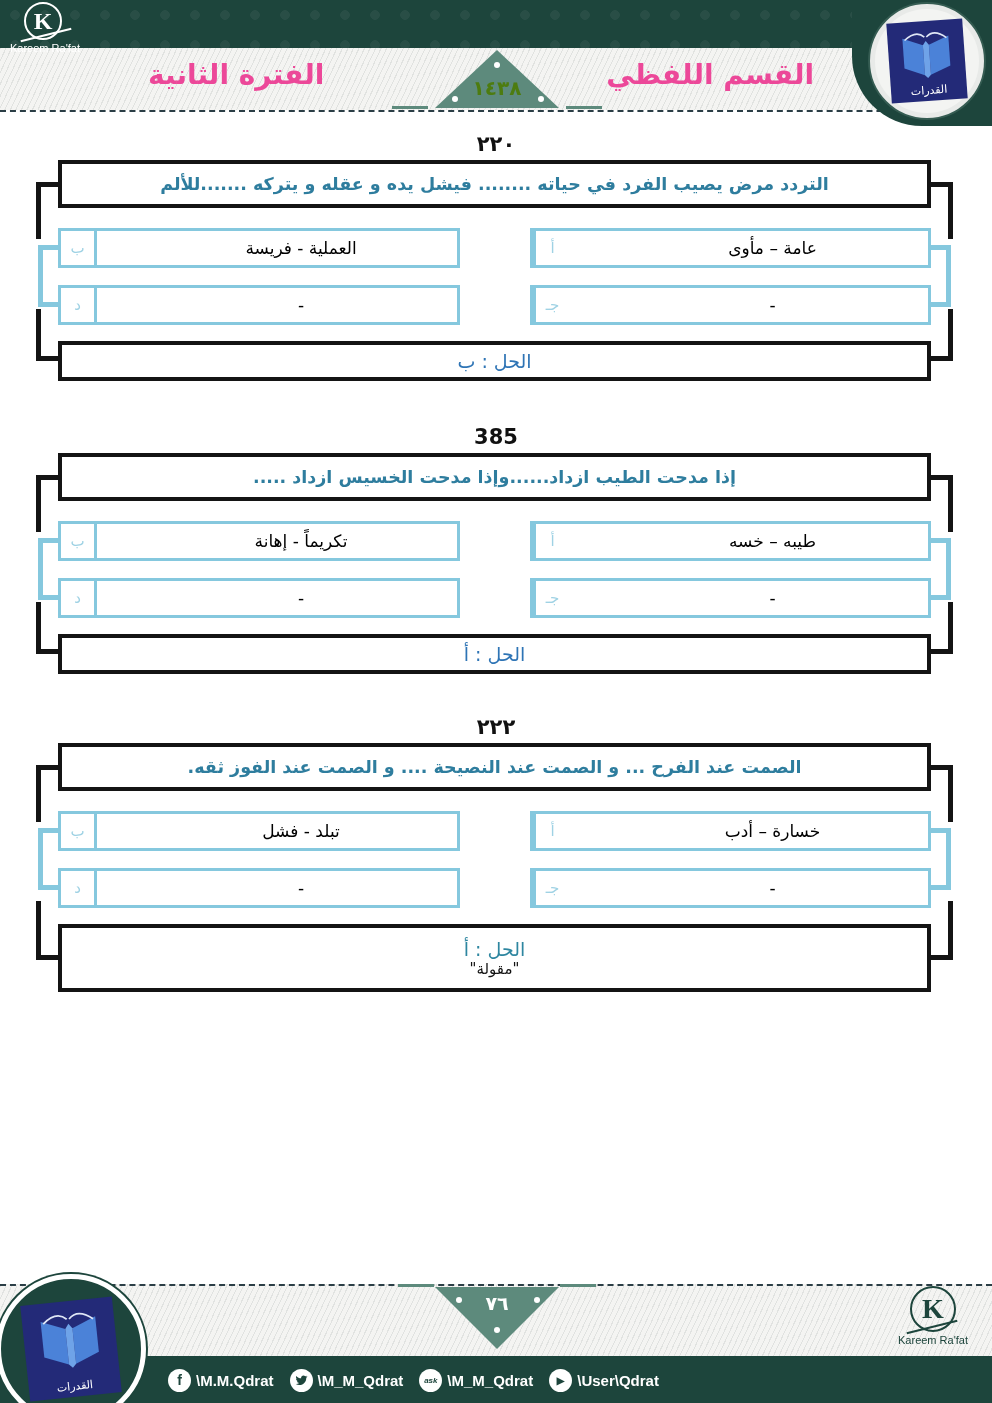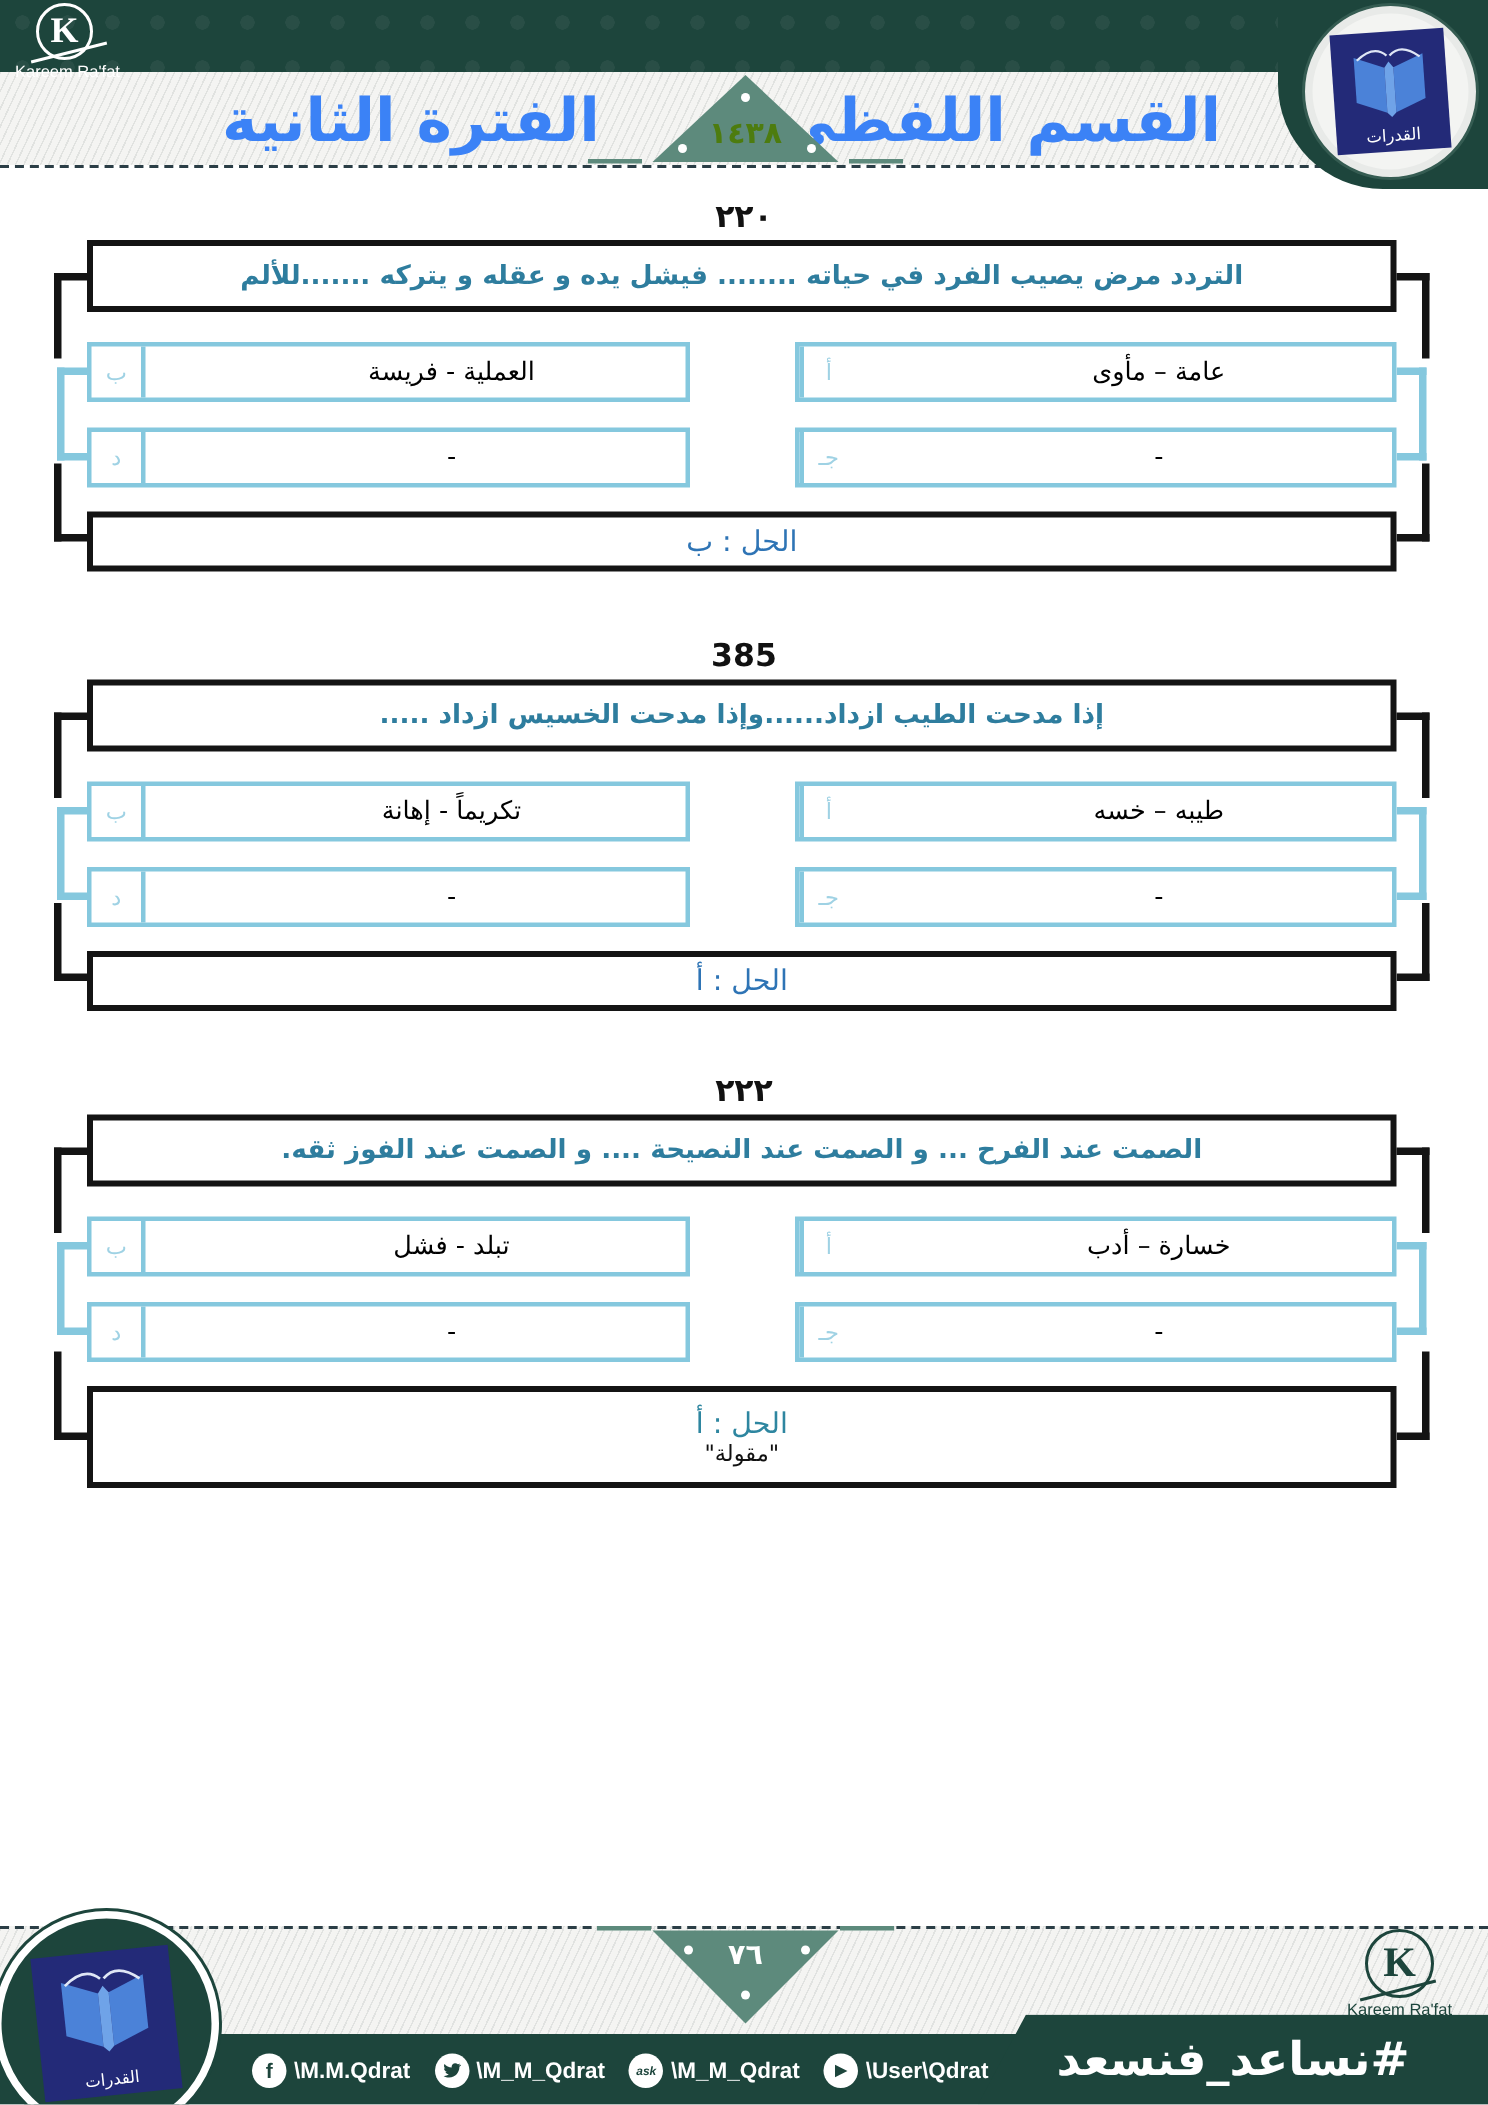--- a/index.html
+++ b/index.html
@@ -19,21 +19,21 @@
     font-size:24px; font-weight:bold; position:relative; }
   .k-circle::after{ content:""; position:absolute; left:-6px; bottom:2px; width:52px; height:2px; background:currentColor; transform:rotate(-14deg); }
   .brand-name{ font-family:"Liberation Sans", sans-serif; font-size:11px; margin-top:2px; }
   .logo-panel{ position:absolute; top:0; right:0; width:140px; height:126px; background:#1d453c; border-bottom-left-radius:70px; }
   .qudrat-badge{ position:absolute; top:4px; right:8px; width:114px; height:114px; border-radius:50%;
     background:#f3f4f2; border:5px solid #e8eae8; box-shadow:0 0 0 2px #355c52; display:flex; align-items:center; justify-content:center; }
   .logo-square{ width:76px; height:80px; background:#232a78; transform:rotate(-4deg);
     display:flex; flex-direction:column; align-items:center; justify-content:flex-end; padding-bottom:4px; }
   .logo-square svg{ position:absolute; top:6px; }
   .logo-caption{ color:#fff; font-size:11px; z-index:2; }
-  .title{ position:absolute; top:58px; color:#3b82f6; font-size:40px; font-weight:bold; direction:rtl; }
+  .title{ position:absolute; top:58px; color:#ec4899; font-size:28px; font-weight:bold; direction:rtl; }
   .title-section{ right:178px; }
   .title-period{ left:148px; }
   .tri-up{ position:absolute; left:435px; top:50px; width:0; height:0;
     border-left:62px solid transparent; border-right:62px solid transparent; border-bottom:58px solid #5d8a7c; }
   .tri-num{ position:absolute; left:435px; top:76px; width:124px; text-align:center;
     color:#4d7c0f; font-size:20px; font-weight:bold; }
   .dot{ position:absolute; width:6px; height:6px; border-radius:50%; background:#fff; }
   .base-bar{ position:absolute; width:36px; height:3px; background:#5d8a7c; }
 
   
@@ -231,23 +231,20 @@
   <div class="foot-area striped"></div>
   <div class="base-bar" style="left:398px; top:1284px;"></div>
   <div class="base-bar" style="left:560px; top:1284px;"></div>
   <div class="tri-down"></div>
   <div class="page-num">٧٦</div>
   <div class="dot" style="left:456px; top:1297px;"></div>
   <div class="dot" style="left:534px; top:1297px;"></div>
   <div class="dot" style="left:494px; top:1327px;"></div>
 
   <div class="foot-bar"></div>
-  <div class="hash-panel">
-    <div class="hashtag">#نساعد_فنسعد</div>
-  </div>
 
   <div class="socials">
     <div class="soc">
       <span class="soc-ic">f</span>
       <span class="soc-h">\M.M.Qdrat</span>
     </div>
     <div class="soc">
       <span class="soc-ic">
           <svg viewBox="0 0 16 16">
             <path d="M15 4c-.5.3-1 .4-1.6.5.6-.4 1-.9 1.2-1.5-.5.3-1.1.6-1.8.7-.5-.6-1.2-.9-2-.9-1.5 0-2.7 1.2-2.7 2.7 0 .2 0 .4.1.6C6 6 4 5 2.7 3.4c-.2.4-.4.9-.4 1.4 0 .9.5 1.8 1.2 2.2-.4 0-.9-.1-1.2-.3 0 1.3.9 2.4 2.2 2.7-.2.1-.5.1-.7.1-.2 0-.4 0-.5-.1.4 1.1 1.4 1.9 2.6 1.9-1 .7-2.1 1.2-3.4 1.2H2c1.2.8 2.7 1.2 4.2 1.2 5 0 7.8-4.2 7.8-7.8v-.4c.5-.4 1-.9 1.4-1.4z"></path>

